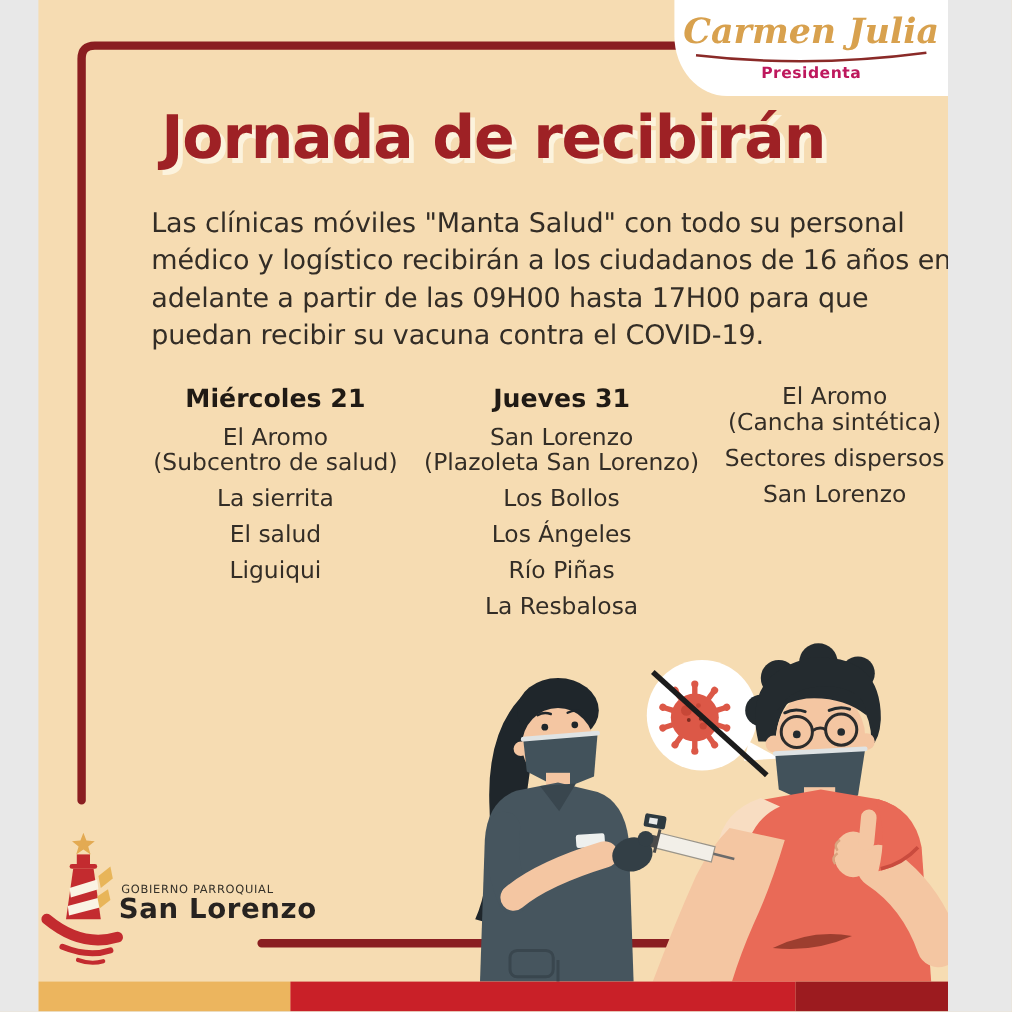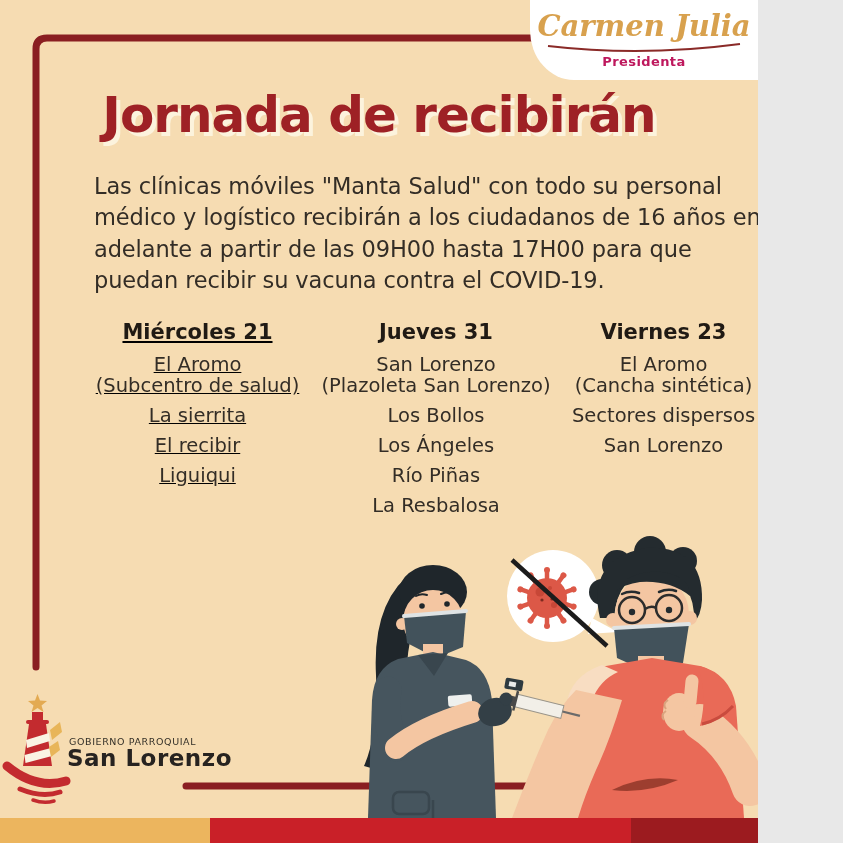--- a/index.html
+++ b/index.html
@@ -1,19 +1,20 @@
 <!DOCTYPE html>
 <html><head>
 <meta charset="utf-8">
 <style>
   html,body{margin:0;padding:0;background:#e8e8e8;}
   .poster{
     position:relative; width:758px; height:843px; overflow:hidden;
     background:#f6dcb2;
     font-family:"DejaVu Sans","Liberation Sans",sans-serif;
+    margin-left:32px;
   }
   .layer{position:absolute;left:0;top:0;width:843px;height:843px;}
   svg{display:block;}
   
   .badge{
     position:absolute; top:0; right:0; width:228px; height:80px;
     background:#ffffff; border-bottom-left-radius:44px 50px;
     z-index:3; text-align:center; padding-top:12px; box-sizing:border-box;
   }
   .badge-name{
@@ -32,21 +33,21 @@
   }
   .intro{
     position:absolute; top:171px; left:94px; width:676px; z-index:4;
     font-size:22.5px; line-height:1.39; color:#332d26; letter-spacing:-.1px;
   }
   .columns{
     position:absolute; top:320px; left:80px; width:690px; z-index:4;
     display:flex; justify-content:space-between;
   }
   .col{text-align:center;}
-  .col-1{width:235px;text-decoration:underline;}
+  .col-1{width:235px;}
   .col-2{width:242px;}
   .col-3{width:213px;}
   .day{font-size:21px; font-weight:bold; color:#201a14; margin-bottom:10px;}
   .loc{font-size:19.5px; color:#332d26; line-height:1.08; margin-bottom:9px;}
   .loc .detail{display:block;}
   
   .gov-text1{
     position:absolute; left:69px; top:736px; z-index:4;
     font-size:9.5px; font-weight:normal; letter-spacing:.6px; color:#343028;
   }
@@ -85,36 +86,35 @@
   <div class="intro">Las clínicas móviles "Manta Salud" con todo su personal médico y logístico recibirán a los ciudadanos de 16 años en adelante a partir de las 09H00 hasta 17H00 para que puedan recibir su vacuna contra el COVID-19.</div>
 
   <div class="columns">
     <div class="col col-1">
       <div class="day">Miércoles 21</div>
       <div class="loc">
         <span>El Aromo</span>
         <span class="detail">(Subcentro de salud)</span>
       </div>
       <div class="loc">La sierrita</div>
-      <div class="loc">El recibir</div>
+      <div class="loc">El salud</div>
       <div class="loc">Liguiqui</div>
     </div>
     <div class="col col-2">
       <div class="day">Jueves 31</div>
       <div class="loc">
         <span>San Lorenzo</span>
         <span class="detail">(Plazoleta San Lorenzo)</span>
       </div>
       <div class="loc">Los Bollos</div>
       <div class="loc">Los Ángeles</div>
       <div class="loc">Río Piñas</div>
       <div class="loc">La Resbalosa</div>
     </div>
     <div class="col col-3">
-      <div class="day">Viernes 23</div>
       <div class="loc">
         <span>El Aromo</span>
         <span class="detail">(Cancha sintética)</span>
       </div>
       <div class="loc">Sectores dispersos</div>
       <div class="loc">San Lorenzo</div>
     </div>
   </div>
 
   <div class="gov-text1">GOBIERNO PARROQUIAL</div>

